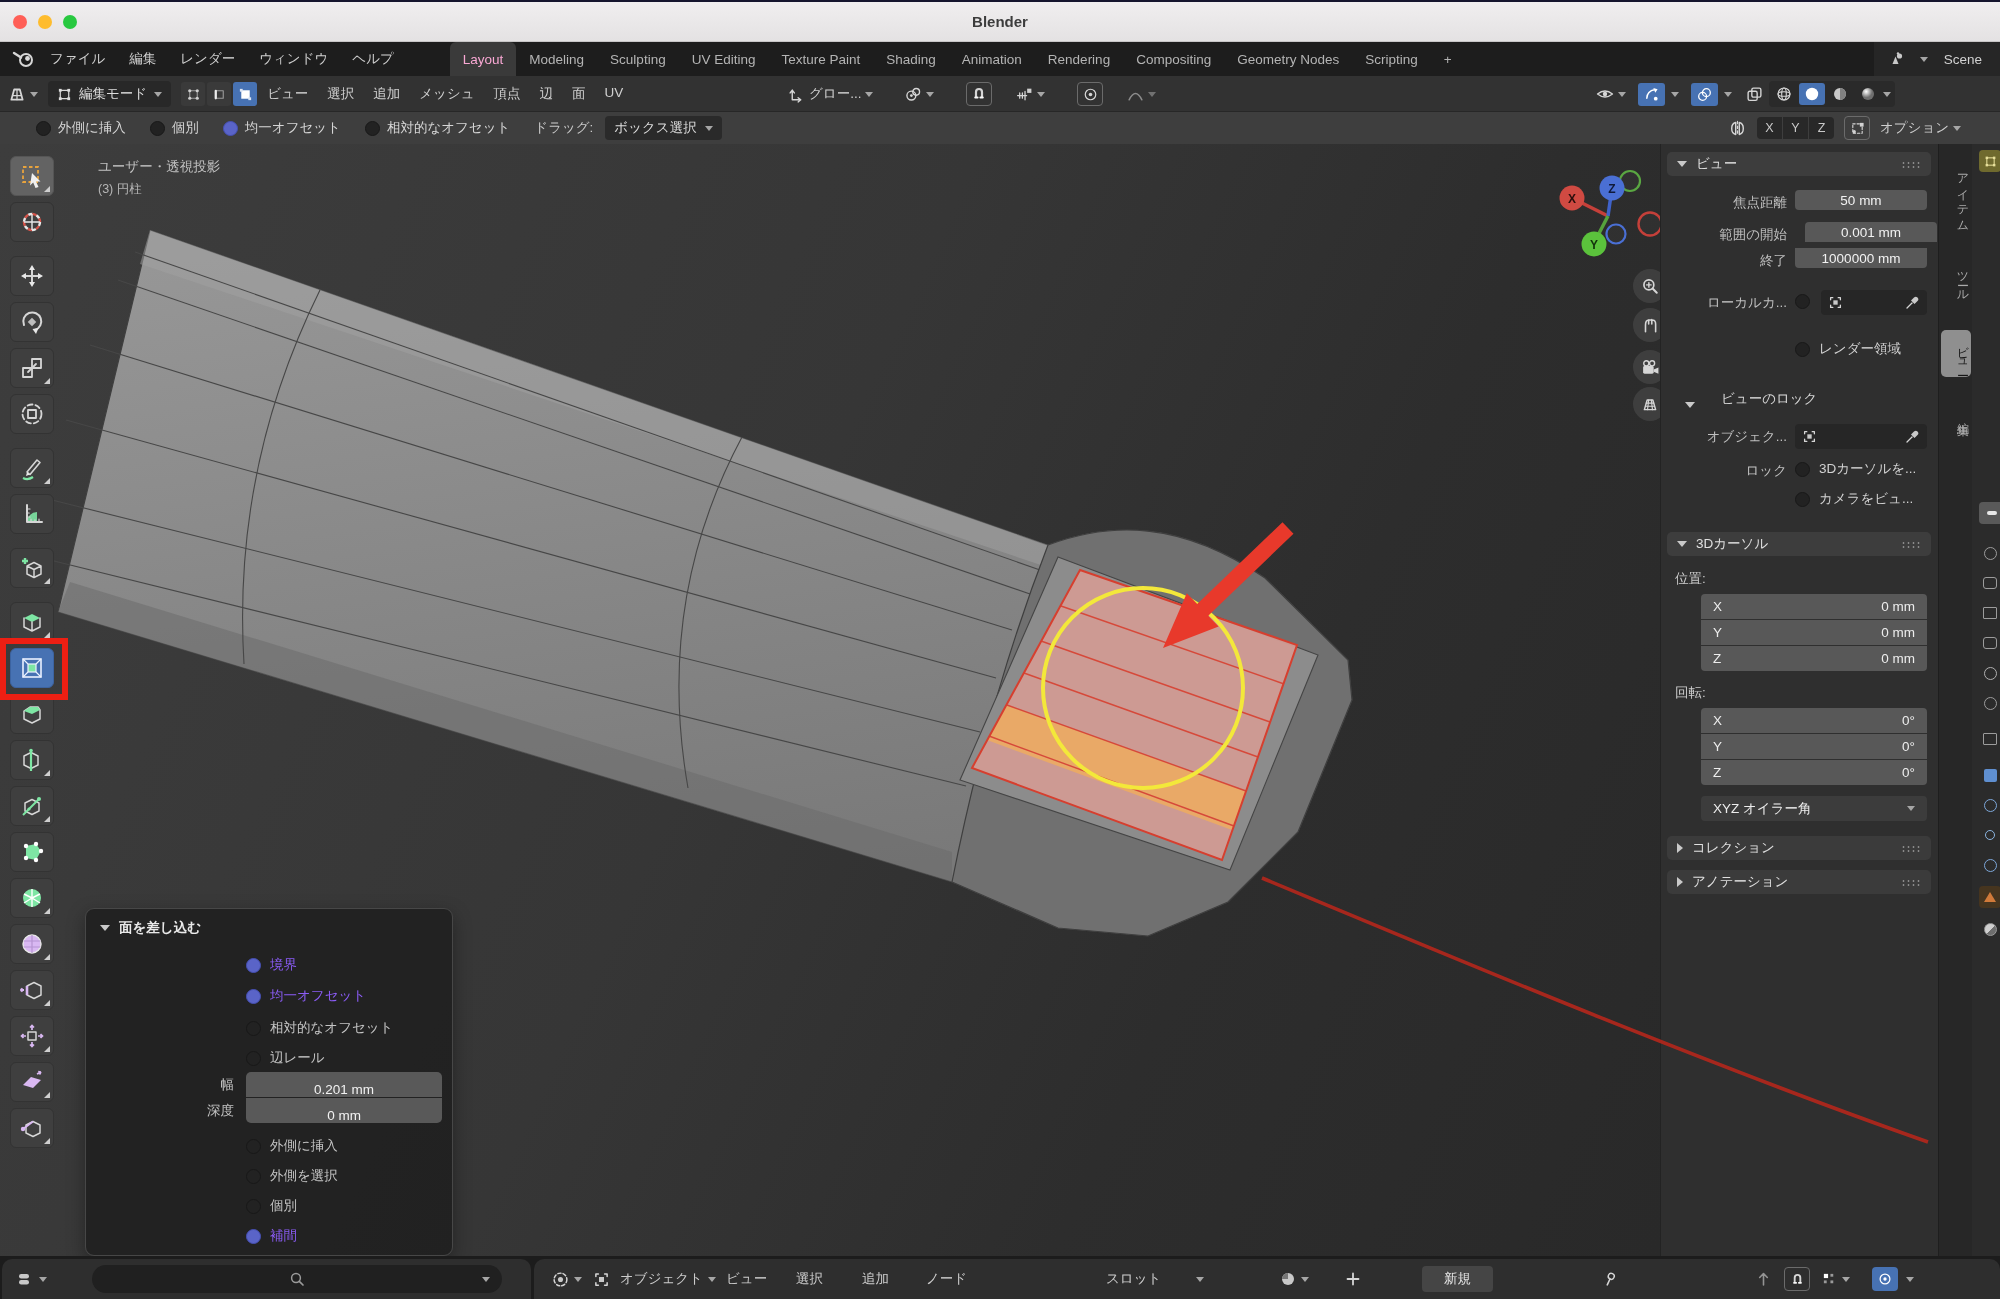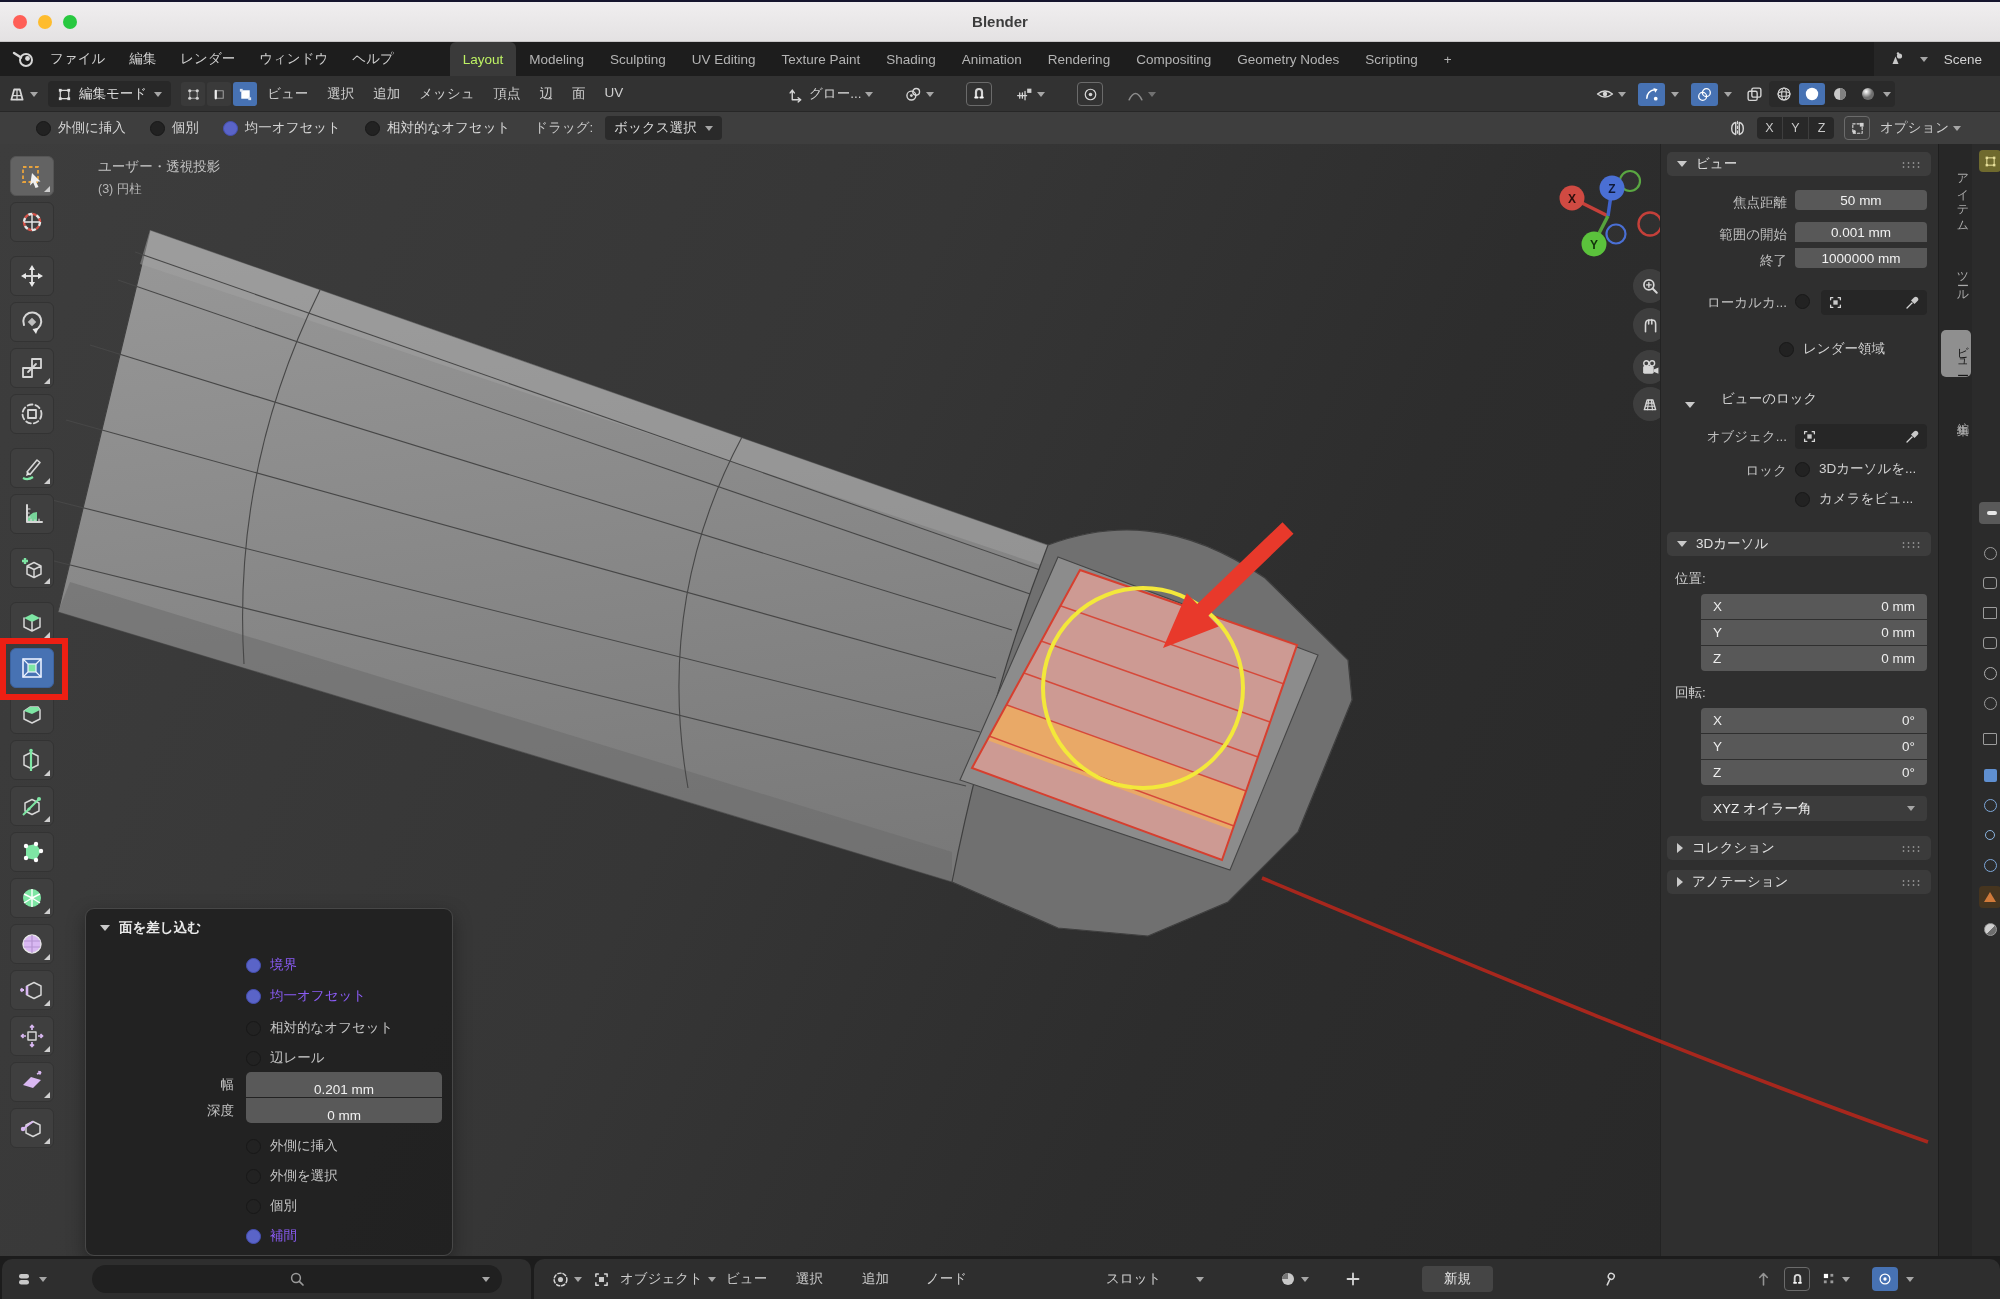--- a/index.html
+++ b/index.html
@@ -22,21 +22,21 @@
   .lights { display:flex;gap:11px;margin-left:13px; }
   .light { width:14px;height:14px;border-radius:50%; }
   .win-title { position:absolute;left:0;right:0;text-align:center;font-size:15px;font-weight:700;color:#3c3c3c; }
 
   
   .topbar { position:absolute;left:0;top:42px;width:2000px;height:34px;background:#1d1d1d;display:flex;align-items:center;font-size:13.5px; }
   .menus { display:flex;gap:24px;margin-left:14px;color:#cfcfcf; }
   .menus span { cursor:default; }
   .tabs { display:flex;align-items:stretch;height:100%;margin-left:56px;color:#b4b4b4; }
   .tab { display:flex;align-items:center;padding:0 13px; }
-  .tab.active { background:#3a3a3a;color:#bef264;border-radius:6px 6px 0 0; }
+  .tab.active { background:#3a3a3a;color:#f9a8d4;border-radius:6px 6px 0 0; }
   .scene-widget { margin-left:auto;height:100%;display:flex;align-items:center;gap:16px;background:#262626;padding:0 18px 0 14px;color:#d2d2d2; }
 
   
   .vp-header { position:absolute;left:0;top:76px;width:2000px;height:36px;background:#323232;border-bottom:1px solid #272727;font-size:13.5px; }
   .vph { position:absolute;top:0;height:36px;display:flex;align-items:center;gap:10px; }
   .mode-widget { display:flex;align-items:center;gap:7px;background:#282828;border-radius:4px;height:26px;padding:0 9px;color:#dedede; }
   .selbtns { display:flex;gap:2px; }
   .selbtn { width:24px;height:24px;border-radius:3px;background:#3a3a3a;display:flex;align-items:center;justify-content:center; }
   .selbtn.active { background:#4772b3; }
   .hmenu { display:flex;gap:19px;color:#d0d0d0; }
@@ -677,41 +677,41 @@
   <div class="np-header" style="top:8px">
     <span class="tri-down"></span>
       <span>ビュー</span>
       <span class="grip"></span>
   </div>
   <div class="np-lab" style="top:50px">焦点距離</div>
   <div class="np-input" style="top:46px;left:134px;width:132px">
       <span>50 mm</span>
     </div>
   <div class="np-lab" style="top:82px">範囲の開始</div>
-  <div class="np-input" style="top:78px;left:134px;width:132px;border-radius:4px 4px 0 0">
+  <div class="np-input" style="top:78px;left:144px;width:132px;border-radius:4px 4px 0 0">
       <span>0.001 mm</span>
     </div>
   <div class="np-lab" style="top:108px">終了</div>
   <div class="np-input" style="top:104px;left:134px;width:132px;border-radius:0 0 4px 4px">
       <span>1000000 mm</span>
     </div>
 
   <div class="np-lab" style="top:150px">ローカルカ...</div>
   <span class="dot" style="position:absolute;left:134px;top:150px"></span>
   <div class="np-objfield" style="top:146px;left:160px;width:106px">
     <svg width="13" height="13" viewBox="0 0 12 12">
         <path d="M1.5,3.5v-2h2 M8.5,1.5h2v2 M10.5,8.5v2h-2 M3.5,10.5h-2v-2" class="line" style="stroke-width:1.2"></path>
         <rect x="4" y="4" width="4" height="4" fill="#c9c9c9"></rect>
       </svg>
     <svg width="14" height="14" viewBox="0 0 14 14" style="margin-left:auto">
         <path d="M2,12 L7,7" class="line" style="stroke-width:1.3"></path>
         <path d="M6,4.5 l3.5,3.5 3,-3 a1.9,1.9 0 0 0 -3.5,-3.5 z" fill="#c9c9c9"></path>
       </svg>
   </div>
-  <div class="np-cb" style="top:196px;left:118px">
+  <div class="np-cb" style="top:196px;left:134px">
     <span class="dot"></span>
       <span>レンダー領域</span>
   </div>
 
   <div class="np-sub" style="top:246px">
     <span class="tri-down"></span>
       <span>ビューのロック</span>
   </div>
   <div class="np-lab" style="top:284px">オブジェク...</div>
   <div class="np-objfield" style="top:280px;left:134px;width:132px">

